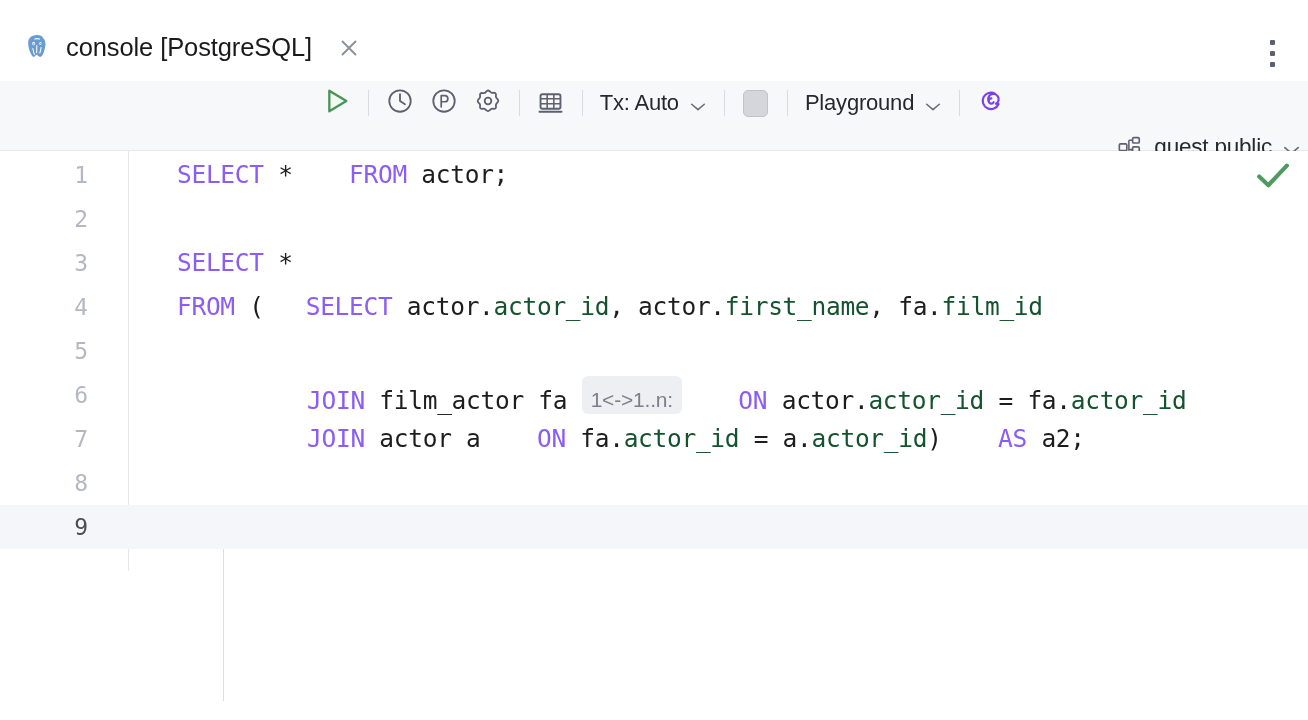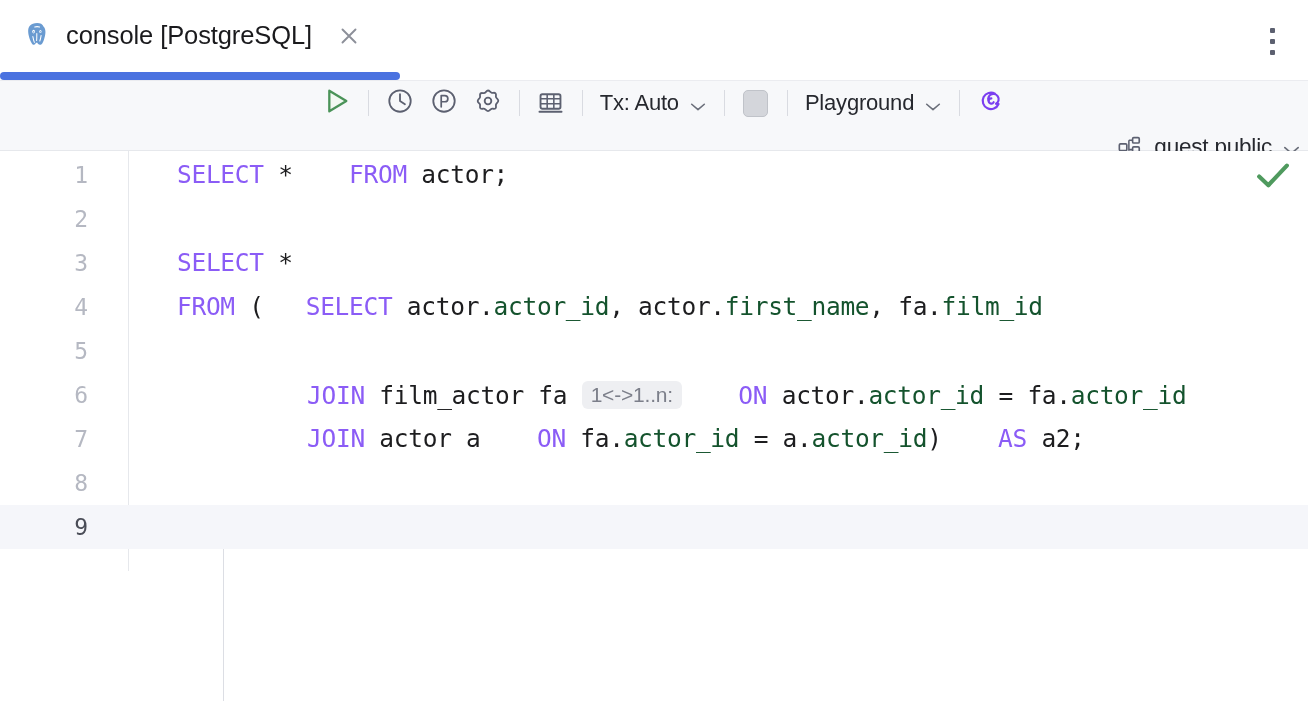--- a/index.html
+++ b/index.html
@@ -6,21 +6,21 @@
   html, body {
     width: 1308px; height: 720px;
     background: #ffffff;
     font-family: "Liberation Sans", sans-serif;
     overflow: hidden;
   }
   #app { position: relative; width: 1308px; height: 720px; background: #ffffff; }
 
   
   .tabbar {
-    position: absolute; left: 0; top: 0; width: 1308px; height: 81px;
+    position: absolute; left: 0; top: 12px; width: 1308px; height: 81px;
     background: #ffffff;
     border-bottom: 1px solid #ebecf0;
   }
   .tab {
     position: absolute; left: 0; top: 0; height: 72px;
     display: flex; align-items: center; gap: 14px;
     padding: 0 22px 0 22px;
   }
   .tab-icon { width: 30px; height: 30px; flex: 0 0 30px; display: block; }
   .tab-title {
@@ -97,21 +97,21 @@
     flex: 1 1 auto; padding-left: 7px;
     font-family: "DejaVu Sans Mono", monospace;
     font-size: 24.5px; color: #1d1d1f; white-space: pre; line-height: 1;
     letter-spacing: -0.3px;
   }
   .kw { color: #8b5cf6; margin-left: 42px; }
   .col { color: #14532d; }
   .hint {
     display: inline-block;
     background: #eeeff2; color: #7c7f8a;
-    border-radius: 6px; padding: 3px 9px 4px 9px;
+    border-radius: 6px; padding: 13px 9px 4px 9px;
     font-family: "Liberation Sans", sans-serif;
     font-size: 21px; letter-spacing: -0.2px;
     vertical-align: 2px;
   }
   .check-ok { position: absolute; right: 16px; top: 10px; width: 38px; height: 30px; }
 </style>
 </head>
 <body>
 
 <div id="app">

